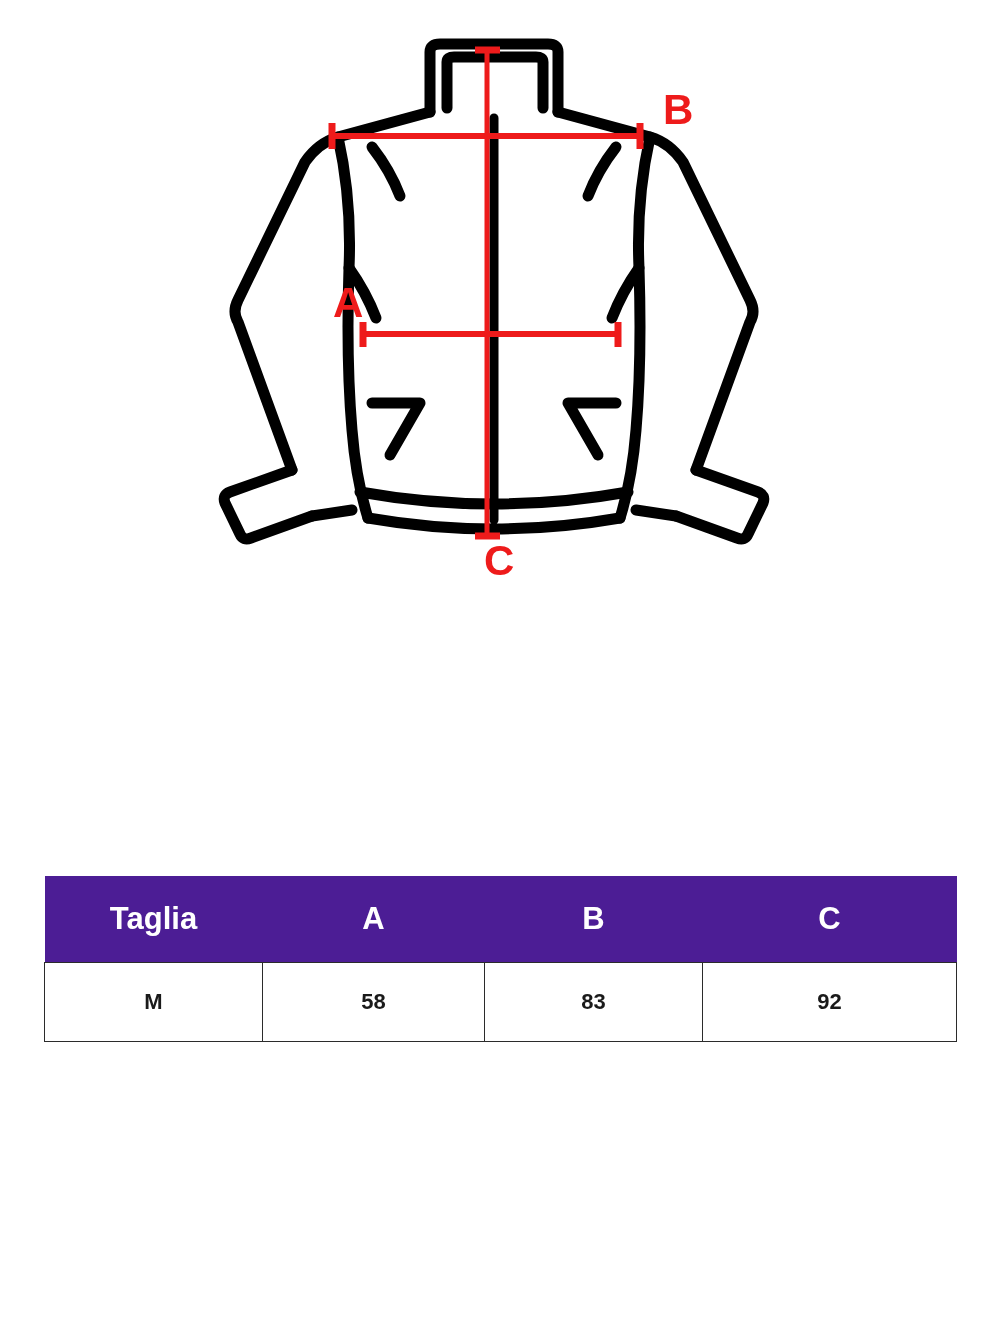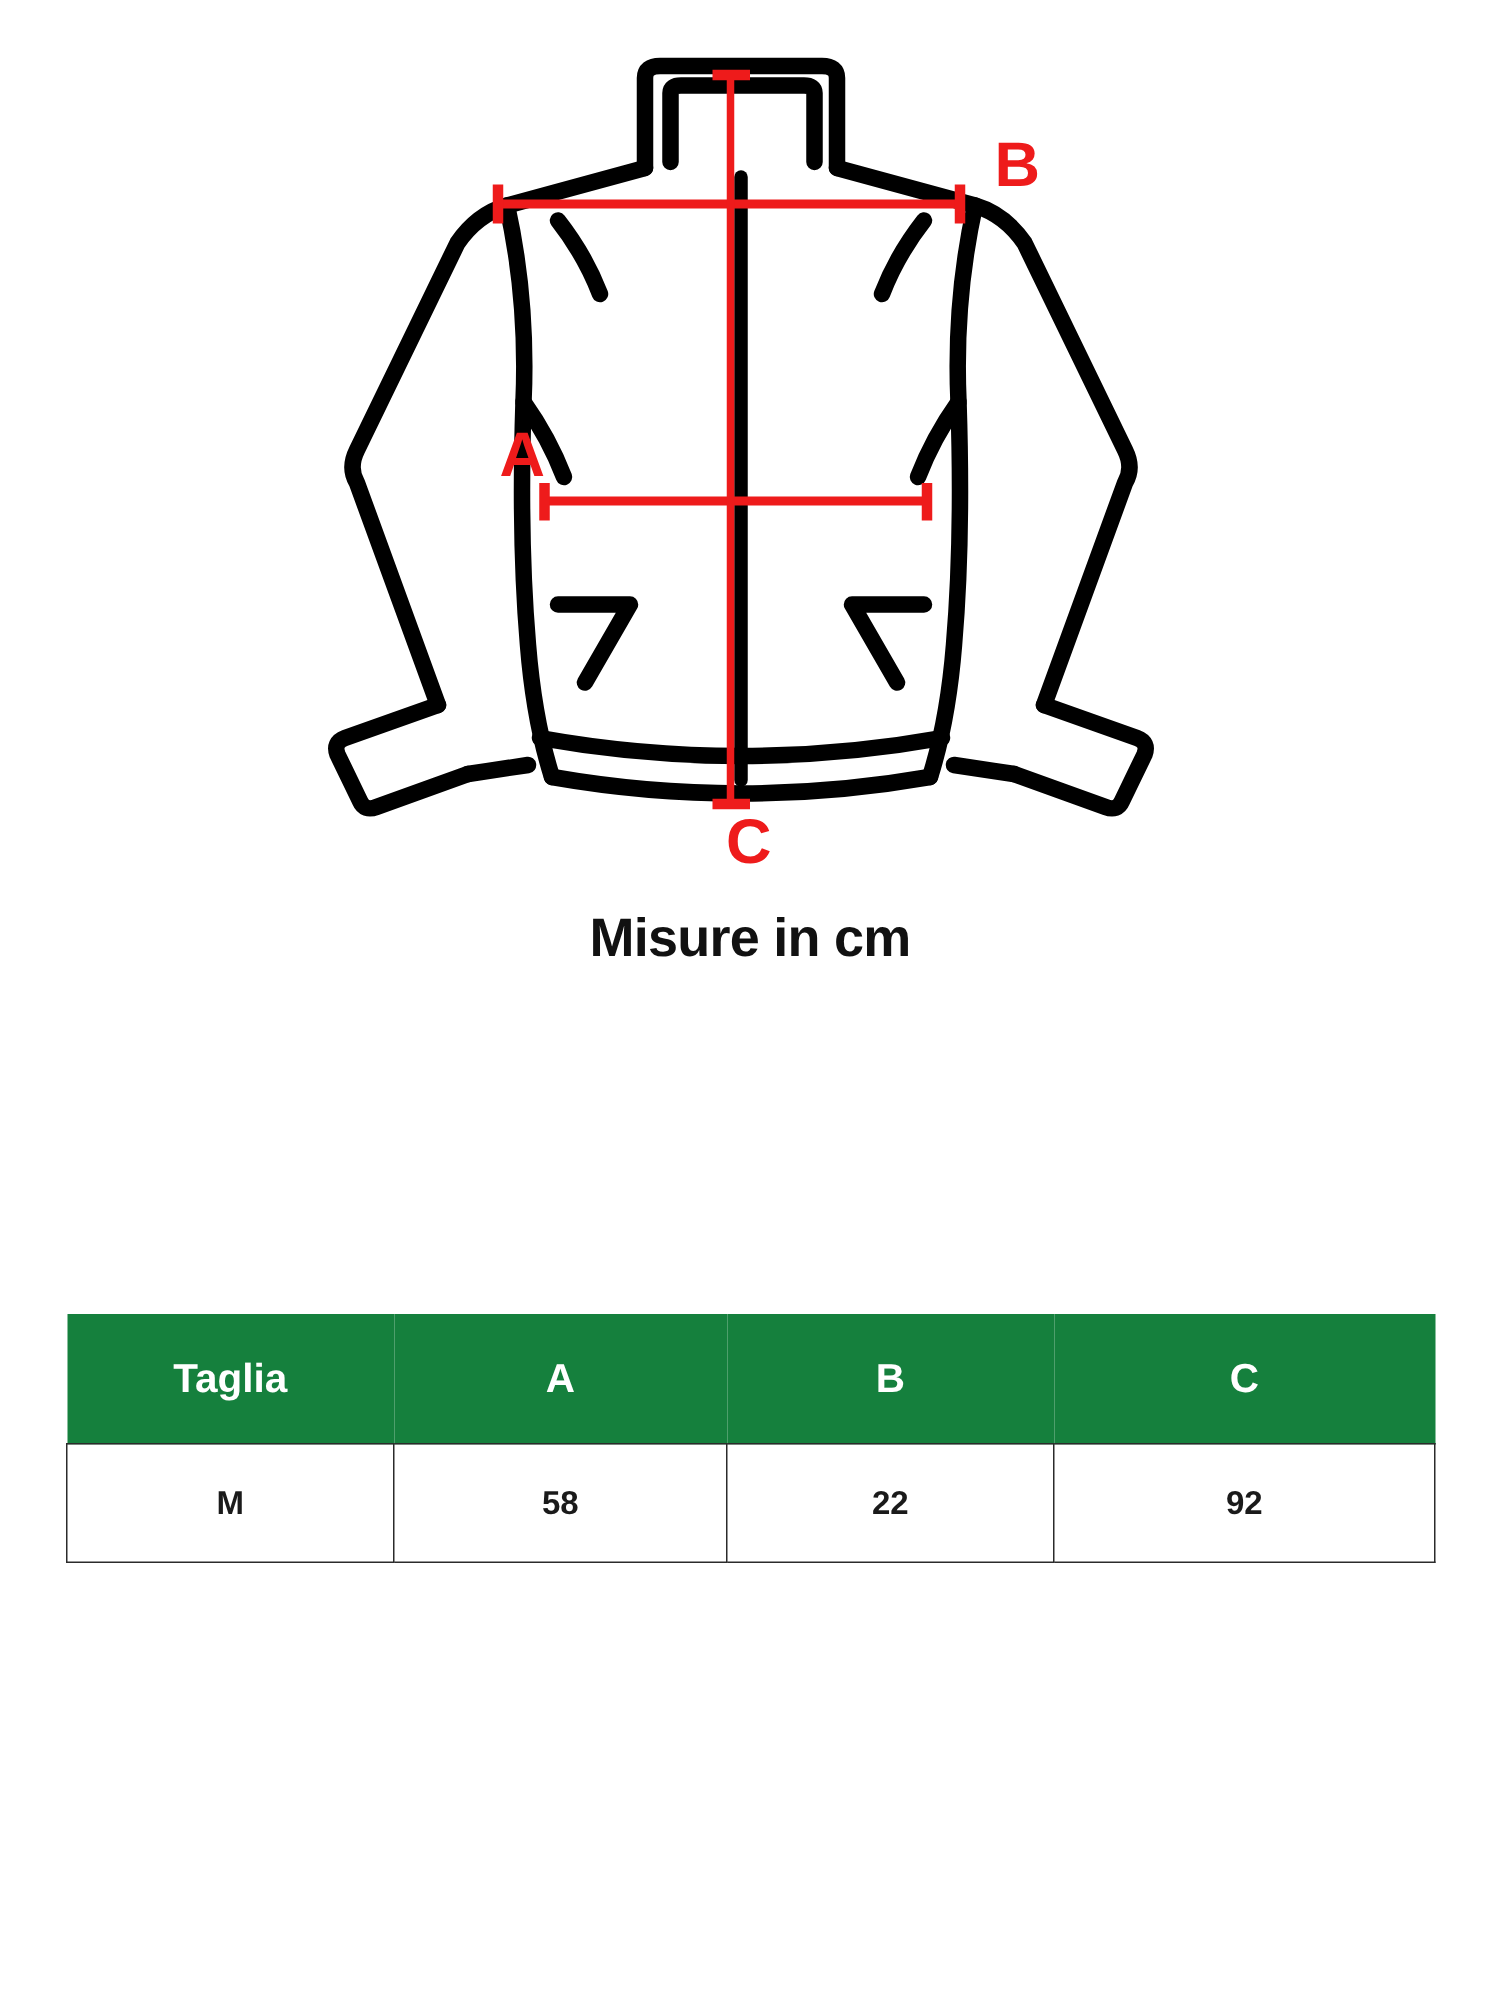--- a/index.html
+++ b/index.html
@@ -49,23 +49,23 @@
     width: 912px;
   }
 
   table.size-table {
     border-collapse: collapse;
     width: 912px;
     table-layout: fixed;
   }
 
   table.size-table th {
-    background: #15803d;
+    background: #4c1d95;
     color: #ffffff;
-    font-size: 27px;
+    font-size: 31px;
     font-weight: bold;
     height: 84px;
     text-align: center;
     vertical-align: middle;
     border: none;
   }
 
   table.size-table td {
     background: #ffffff;
     color: #1a1a1a;
@@ -153,21 +153,20 @@
       <line x1="475" y1="536" x2="500" y2="536" stroke-width="7"></line>
     </g>
 
     <g font-family="Liberation Sans, sans-serif" font-size="42" font-weight="bold" fill="#ee1b1b">
       <text x="663" y="124">B</text>
       <text x="333" y="317">A</text>
       <text x="484" y="575">C</text>
     </g>
   </svg>
 
-  <div class="caption">Misure in cm</div>
 </div>
 
 <div class="table-wrap">
   <table class="size-table">
     <colgroup>
       <col class="c0">
         <col class="c1">
         <col class="c2">
         <col class="c3">
     </colgroup>
@@ -176,18 +175,18 @@
         <th>Taglia</th>
         <th>A</th>
         <th>B</th>
         <th>C</th>
       </tr>
     </thead>
     <tbody>
       <tr>
         <td>M</td>
         <td>58</td>
-        <td>22</td>
+        <td>83</td>
         <td>92</td>
       </tr>
     </tbody>
   </table>
 </div>
 
 </body></html>

